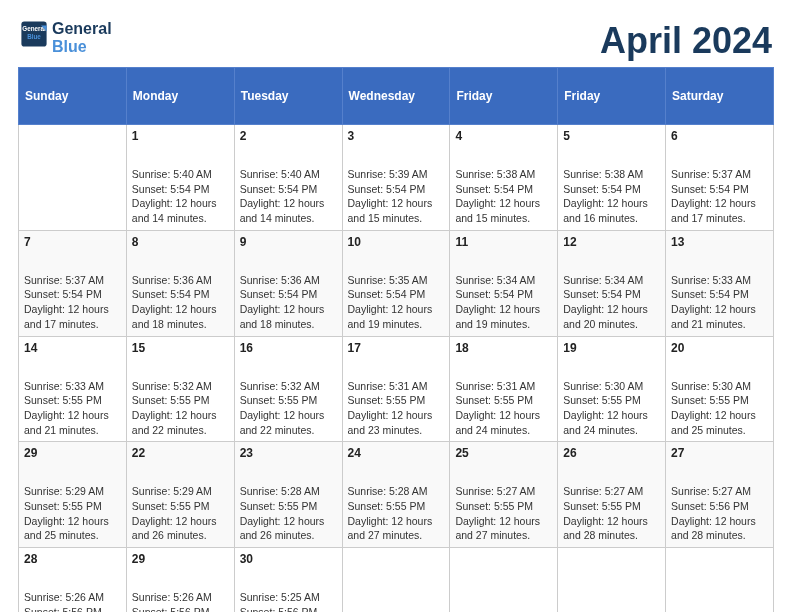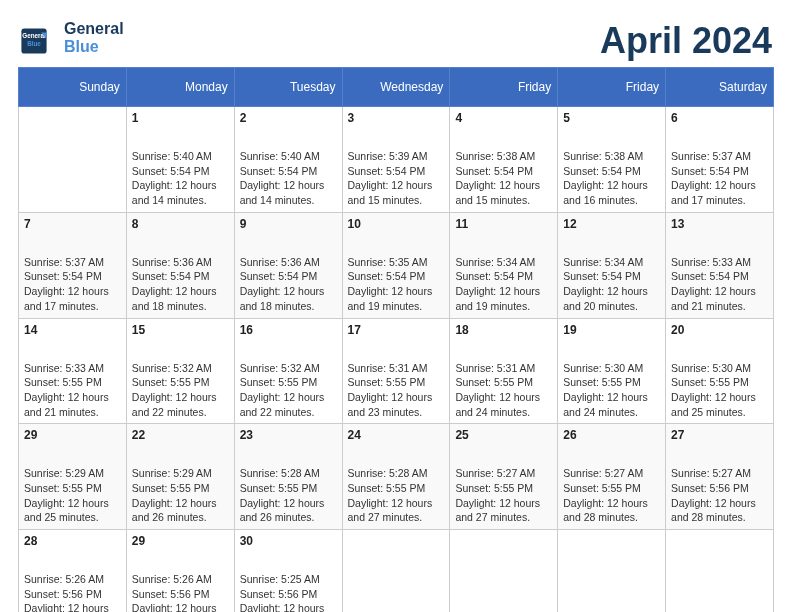--- a/index.html
+++ b/index.html
@@ -11,22 +11,22 @@
       padding: 10px;
     }
     .header-area {
       display: flex;
       justify-content: space-between;
       align-items: flex-start;
       padding: 10px 10px 5px 10px;
     }
     .logo {
       display: flex;
-      align-items: flex-end;
-      gap: 16px;
+      align-items: flex-start;
+      gap: 4px;
     }
     .logo-icon {
       width: 28px;
       height: 28px;
     }
     .title-area {
       text-align: left;
     }
     .month-title {
       font-size: 36px;
@@ -41,24 +41,24 @@
       padding: 0 8px 8px 8px;
     }
     table {
       width: 100%;
       border-collapse: collapse;
       font-size: 11px;
     }
     thead tr th {
       background-color: #3a6bbf;
       color: #fff;
-      text-align: right;
-      padding: 12px 6px;
+      text-align: left;
+      padding: 21px 6px;
       font-size: 12px;
-      font-weight: normal;
+      font-weight: bold;
       border: 1px solid #5580cc;
     }
     tbody tr td {
       border: 1px solid #ccc;
       vertical-align: top;
       padding: 4px 5px;
       min-height: 80px;
       width: 14.28%;
       background: #fff;
     }

